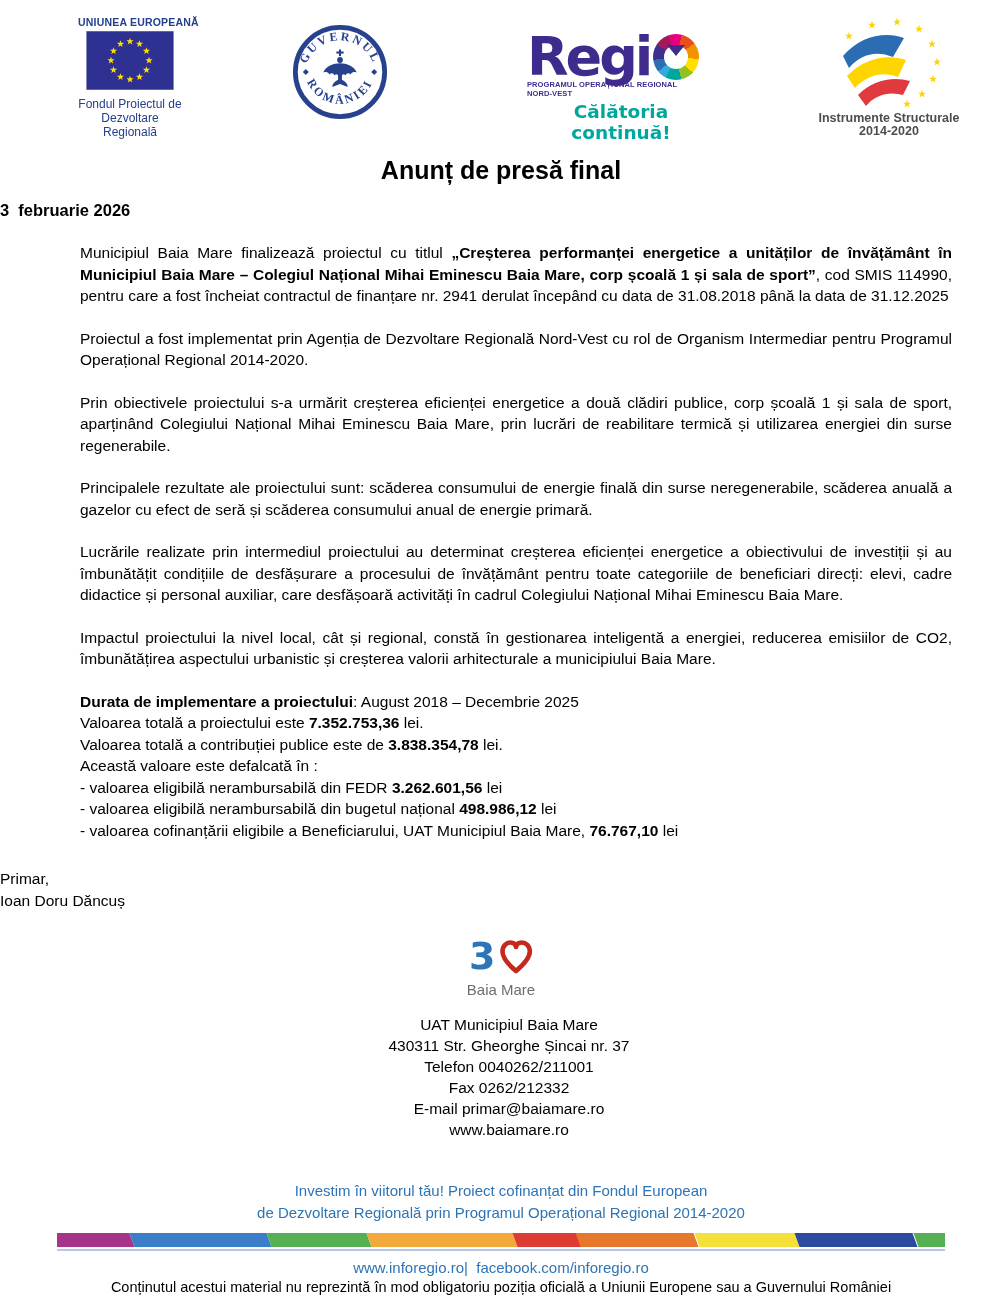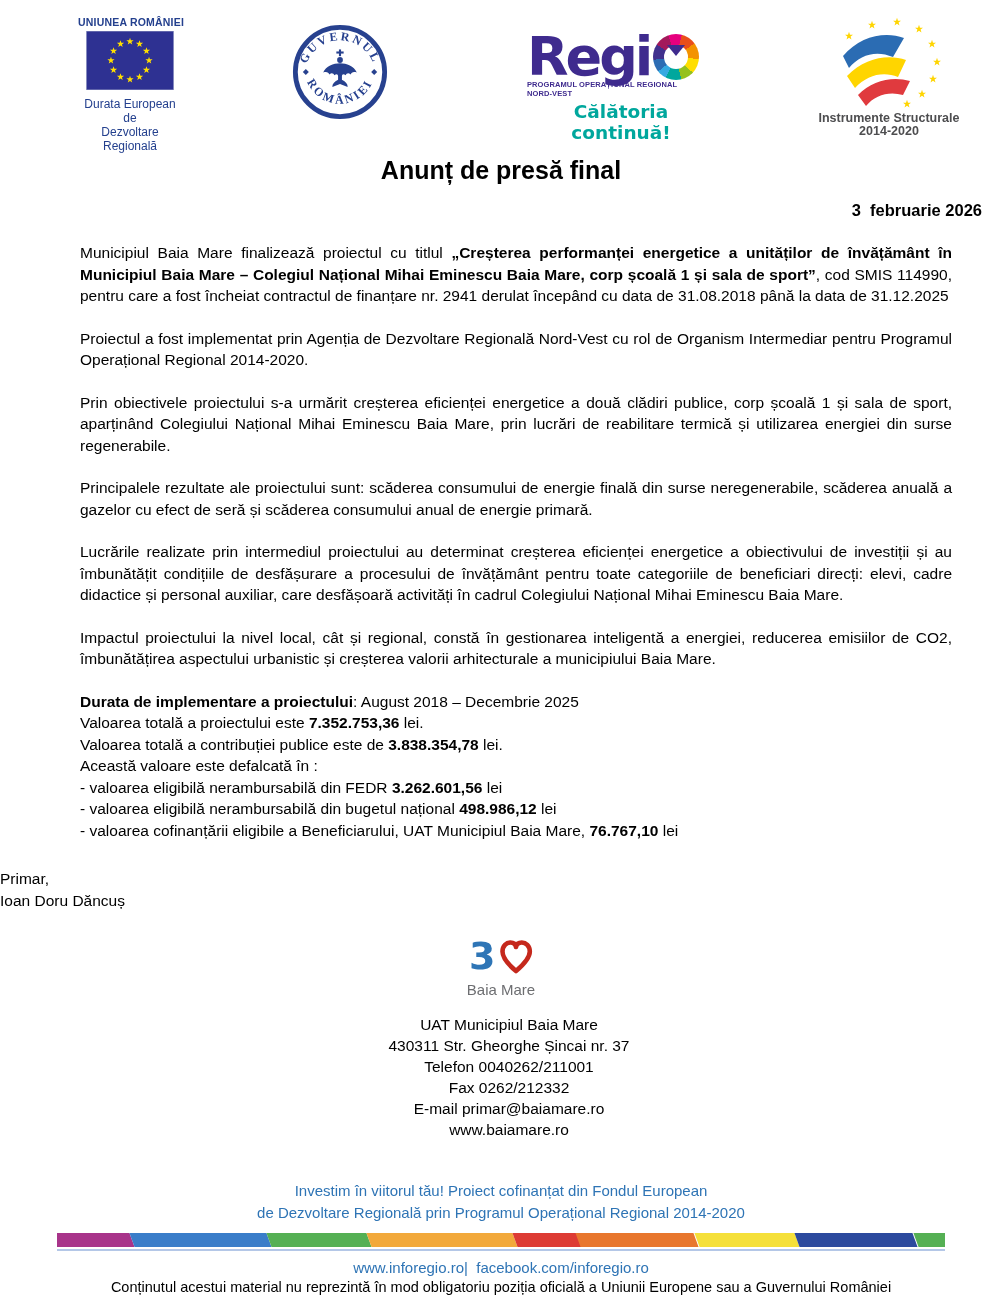--- a/index.html
+++ b/index.html
@@ -28,21 +28,21 @@
      border-left:9px solid transparent;border-right:9px solid transparent;border-top:11px solid #3F2B8E;}
   .regio-sub{display:flex;justify-content:space-between;margin-top:-2px;
      font-size:7.5px;font-weight:bold;color:#3F2B8E;letter-spacing:.1px;flex-direction:column;}
   .regio-tag{font-family:"DejaVu Sans",sans-serif;text-align:center;font-size:18.5px;font-weight:bold;
      color:#00A79D;margin-top:3px;}
 
   .is-block{position:absolute;left:815px;top:14px;width:148px;text-align:center;}
 
   
   .doc-title{margin-top:8px;text-align:center;font-size:25px;font-weight:bold;color:#000;}
-  .doc-date{margin-top:16px;text-align:right;padding-right:20px;font-size:16.5px;font-weight:bold;
+  .doc-date{margin-top:16px;text-align:left;padding-right:20px;font-size:16.5px;font-weight:bold;
             color:#000;white-space:pre;}
 
   
   .content{margin:22px 50px 0 80px;font-size:15.5px;line-height:21.5px;text-align:justify;color:#000;}
   .content p{margin:6px 0 21px 0;}
   .details p{margin:0;}
   b{font-weight:bold;}
 
   .sig{margin-top:27px;font-size:15.5px;line-height:22px;color:#000;}
 
@@ -71,40 +71,40 @@
       <polygon points="0,-4 0.94,-1.29 3.8,-1.24 1.52,0.49 2.35,3.24 0,1.6 -2.35,3.24 -1.52,0.49 -3.8,-1.24 -0.94,-1.29"></polygon>
     </g>
   </defs>
 </svg>
 
 <div class="page">
 
   <div class="header">
 
     <div class="eu-block">
-      <div class="eu-top">UNIUNEA ROMÂNIEI</div>
+      <div class="eu-top">UNIUNEA EUROPEANĂ</div>
       <svg class="eu-flag" width="88" height="59" viewBox="0 0 92 62">
         <rect x="0" y="0" width="92" height="62" fill="#2E3192" stroke="#9aa0c8" stroke-width="1"></rect>
         <g fill="#FFDE00">
           <use href="#star5" transform="translate(46,11)"></use>
           <use href="#star5" transform="translate(56,13.7)"></use>
           <use href="#star5" transform="translate(63.3,21)"></use>
           <use href="#star5" transform="translate(66,31)"></use>
           <use href="#star5" transform="translate(63.3,41)"></use>
           <use href="#star5" transform="translate(56,48.3)"></use>
           <use href="#star5" transform="translate(46,51)"></use>
           <use href="#star5" transform="translate(36,48.3)"></use>
           <use href="#star5" transform="translate(28.7,41)"></use>
           <use href="#star5" transform="translate(26,31)"></use>
           <use href="#star5" transform="translate(28.7,21)"></use>
           <use href="#star5" transform="translate(36,13.7)"></use>
         </g>
       </svg>
       <div class="eu-bottom">
-        <div>Durata European de</div>
+        <div>Fondul Proiectul de</div>
         <div>Dezvoltare Regională</div>
       </div>
     </div>
 
     <svg class="gov-seal" width="96" height="96" viewBox="0 0 100 100">
       <circle cx="50" cy="50" r="46.5" fill="none" stroke="#27418F" stroke-width="5"></circle>
       <path id="arcTop" d="M 13,54 A 37,37 0 1 1 87,54" fill="none"></path>
       <path id="arcBot" d="M 13,46 A 37,37 0 0 0 87,46" fill="none"></path>
       <text font-family="Liberation Serif, serif" font-size="12.5" font-weight="bold" fill="#27418F" letter-spacing="2.5">
         <textPath href="#arcTop" startOffset="50%" text-anchor="middle">GUVERNUL</textPath>

